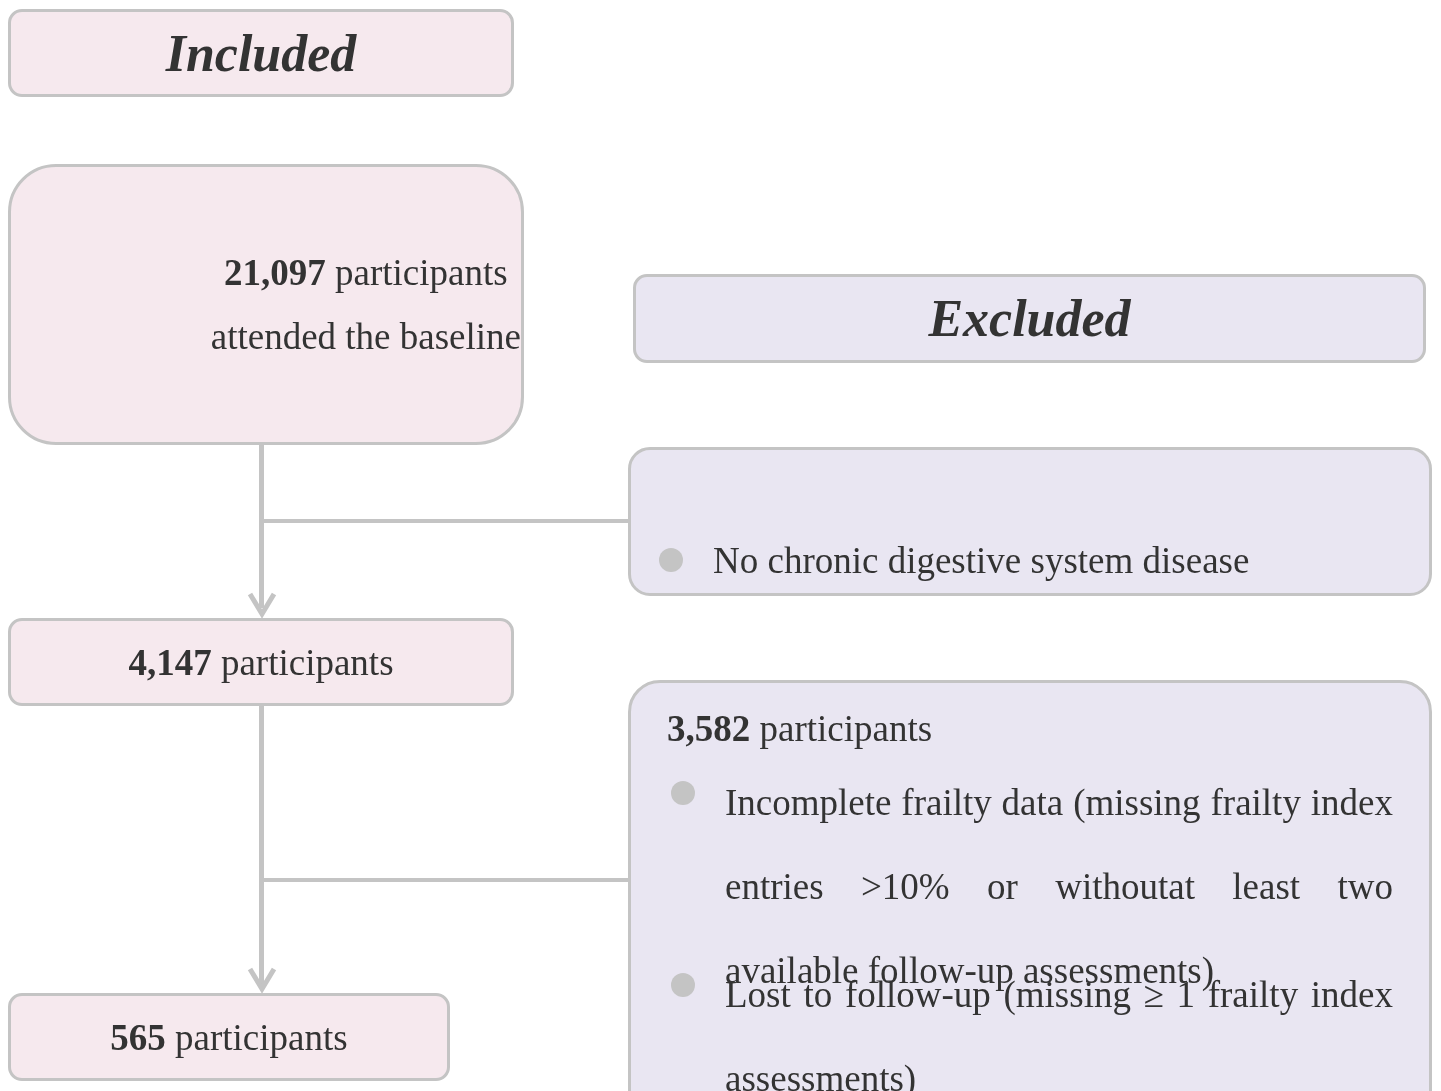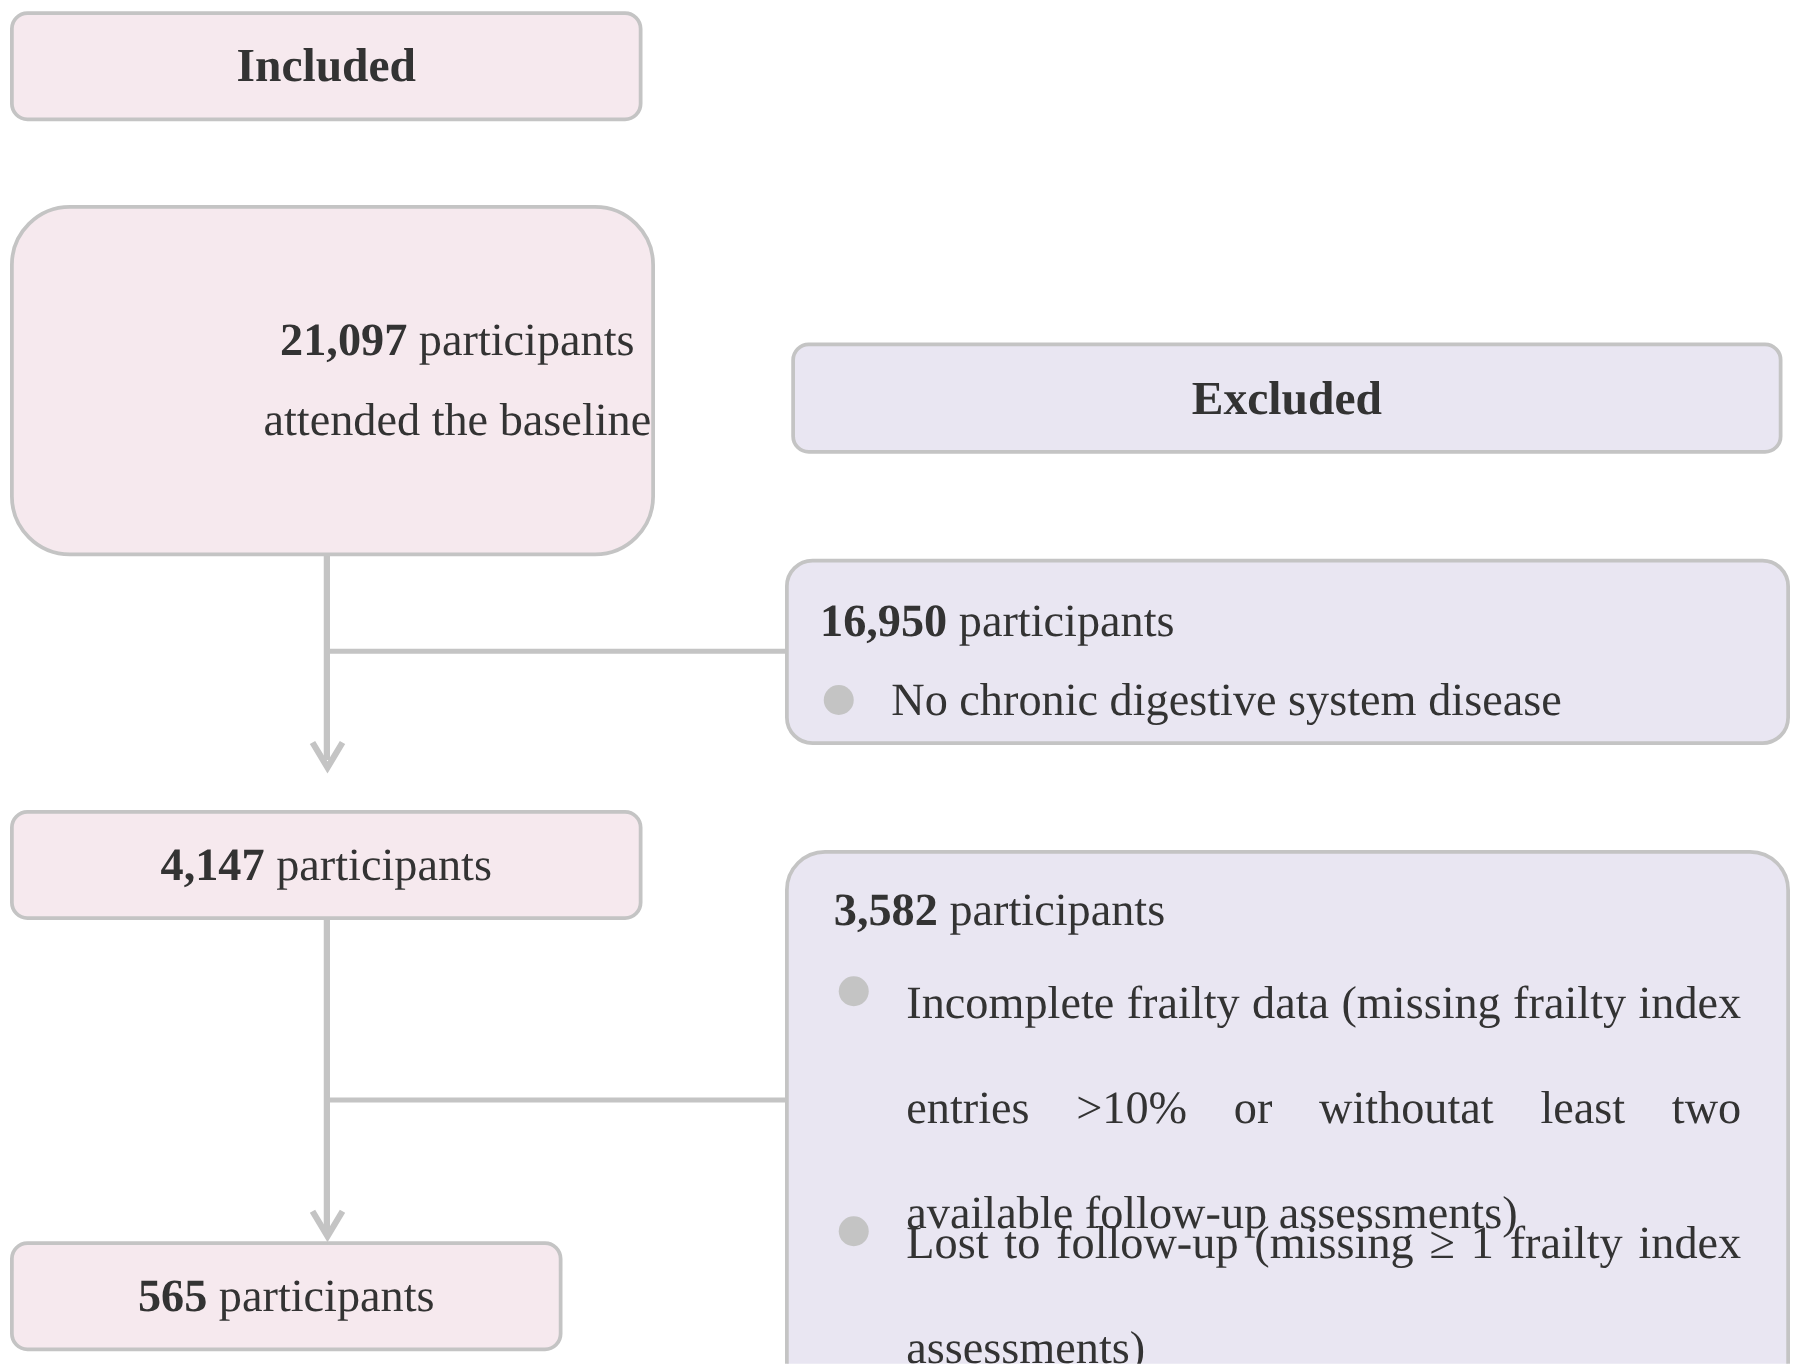--- a/index.html
+++ b/index.html
@@ -2,21 +2,21 @@
 <html><head>
 <meta charset="utf-8">
 <style>
   html, body { margin:0; padding:0; background:#ffffff; }
   body { width:1441px; height:1091px; position:relative; overflow:hidden;
          font-family:"Liberation Serif","DejaVu Serif",serif; color:#333333; }
   .box { position:absolute; box-sizing:border-box; border:3px solid #c4c4c4; }
   .pink { background:#f6e9ee; }
   .lav  { background:#e9e6f2; }
   .center { display:flex; align-items:center; justify-content:center; text-align:center; }
-  .hdr { font-weight:bold; font-size:38px; }
+  .hdr { font-weight:bold; font-size:52px;font-style:italic; }
   .t { font-size:37px; }
   b { font-weight:bold; }
   .line { position:absolute; background:#c4c4c4; }
   .bullet { position:absolute; width:24px; height:24px; border-radius:50%; background:#c4c4c4; }
   .jtext { position:absolute; font-size:37px; line-height:84px; text-align:justify; text-align-last:left; }
   svg.arrow { position:absolute; overflow:visible; }
 </style>
 </head>
 <body>
 
@@ -36,36 +36,33 @@
   <span>Included</span>
 </div>
 
 <div class="box pink center t" style="left:8px;top:164px;width:516px;height:281px;border-radius:48px;line-height:64px;justify-content:flex-end;">
   <div>
     <div><b>21,097</b> <span>participants</span></div>
     <div>attended the baseline</div>
   </div>
 </div>
 
-<div class="box pink center t" style="left:8px;top:648px;width:506px;height:88px;border-radius:14px;">
+<div class="box pink center t" style="left:8px;top:618px;width:506px;height:88px;border-radius:14px;">
   <div><b>4,147</b> <span>participants</span></div>
 </div>
 
 <div class="box pink center t" style="left:8px;top:993px;width:442px;height:88px;border-radius:14px;">
   <div><b>565</b> <span>participants</span></div>
 </div>
 
 <div class="box lav center hdr" style="left:633px;top:274px;width:793px;height:89px;border-radius:14px;text-align:right;">
   <span>Excluded</span>
 </div>
 
 <div class="box lav t" style="left:628px;top:447px;width:804px;height:149px;border-radius:22px;">
-  <div style="position:absolute;left:25px;top:24px;line-height:48px;">
-    <b>16,950</b> <span>participants</span>
-  </div>
   <div class="bullet" style="left:28px;top:98px;"></div>
   <div style="position:absolute;left:82px;top:87px;line-height:48px;">No chronic digestive system disease</div>
 </div>
 
 <div class="box lav t" style="left:628px;top:680px;width:804px;height:511px;border-radius:32px;">
   <div style="position:absolute;left:36px;top:22px;line-height:48px;">
     <b>3,582</b> <span>participants</span>
   </div>
   <div class="bullet" style="left:40px;top:98px;"></div>
   <div class="jtext" style="left:94px;top:78px;width:668px;">Incomplete frailty data (missing frailty index entries &gt;10% or withoutat least two available follow-up assessments)</div>

